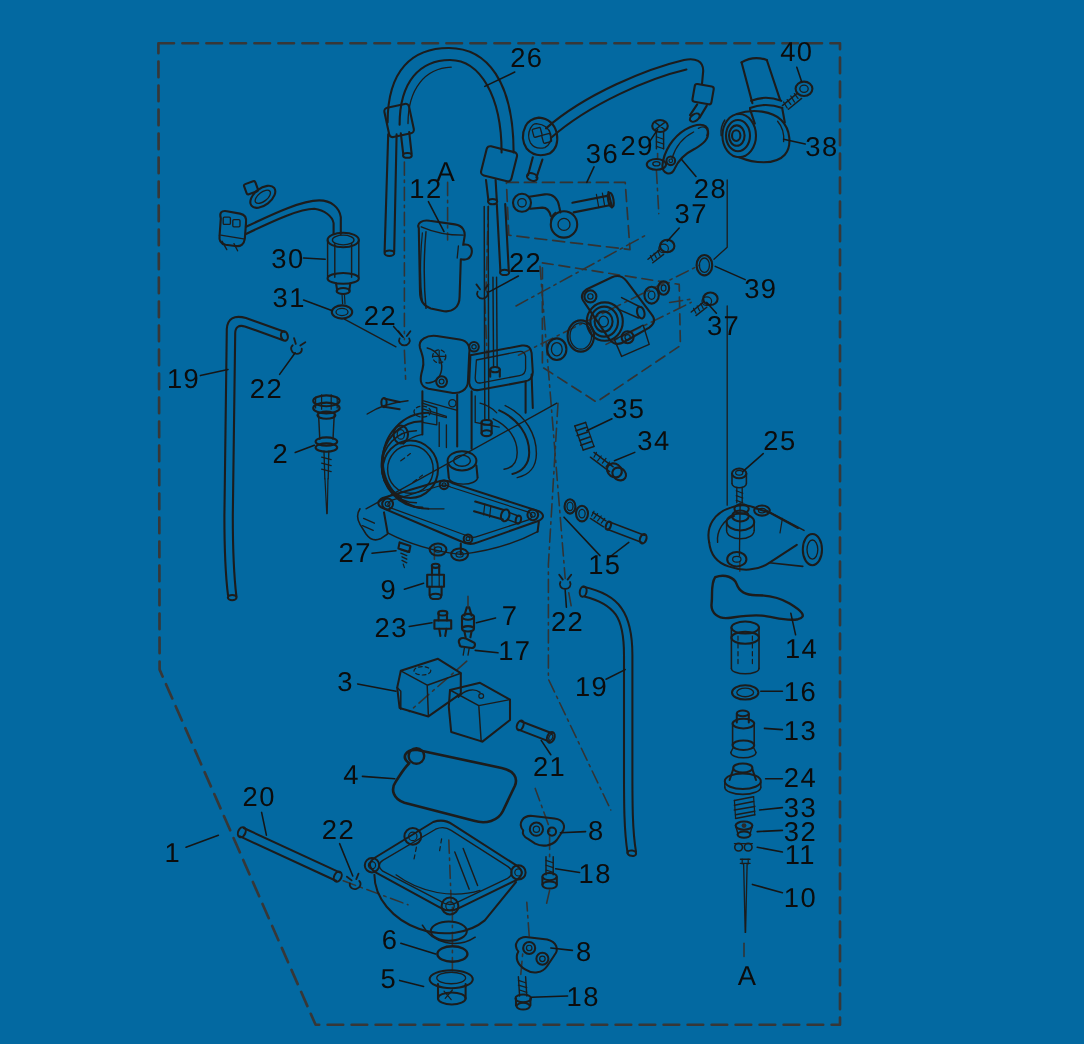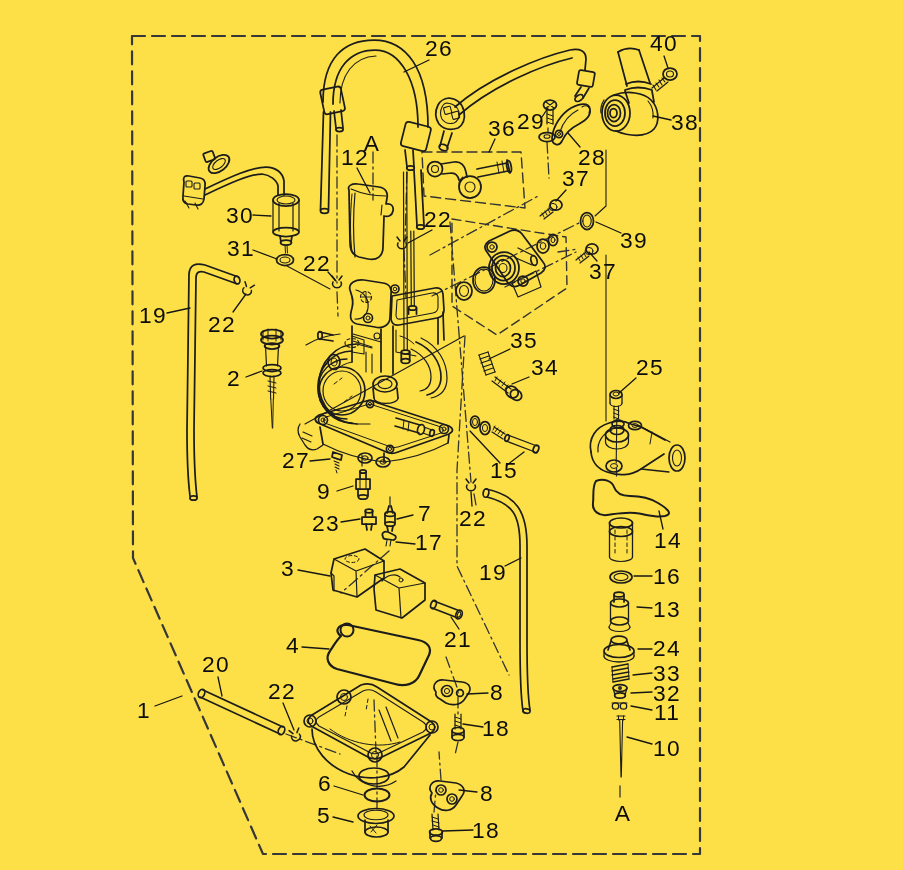--- a/index.html
+++ b/index.html
@@ -1,16 +1,16 @@
 <!DOCTYPE html>
 <html><head>
 <meta charset="utf-8">
 <style>
   html,body{margin:0;padding:0;background:#ffffff;}
-  #page{position:relative;width:903px;height:870px;background:#fde047;overflow:hidden;}
+  #page{position:relative;width:903px;height:870px;background:#0369a1;overflow:hidden;}
   svg{display:block;}
   text{font-family:"Liberation Sans",sans-serif;fill:#0c0c0c;}
 </style>
 </head>
 <body>
 <div id="page">
 <svg width="903" height="870" viewBox="0 0 903 870" fill="none" stroke-linecap="round" stroke-linejoin="round">
 <g id="border" stroke="#373737" stroke-width="2.2" fill="none">
   <path d="M132,36 L700,36 L700,854 L263,854 L133,558 L132,36 Z" stroke-dasharray="13 7"></path>
 </g>

